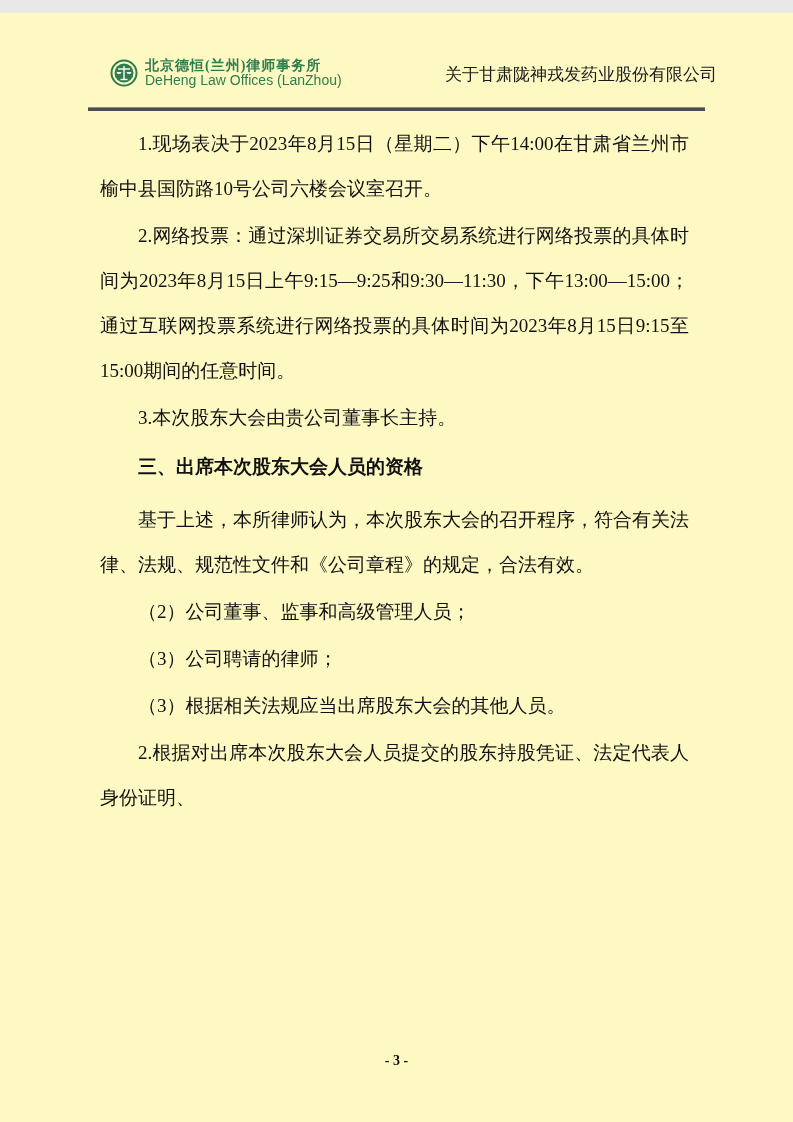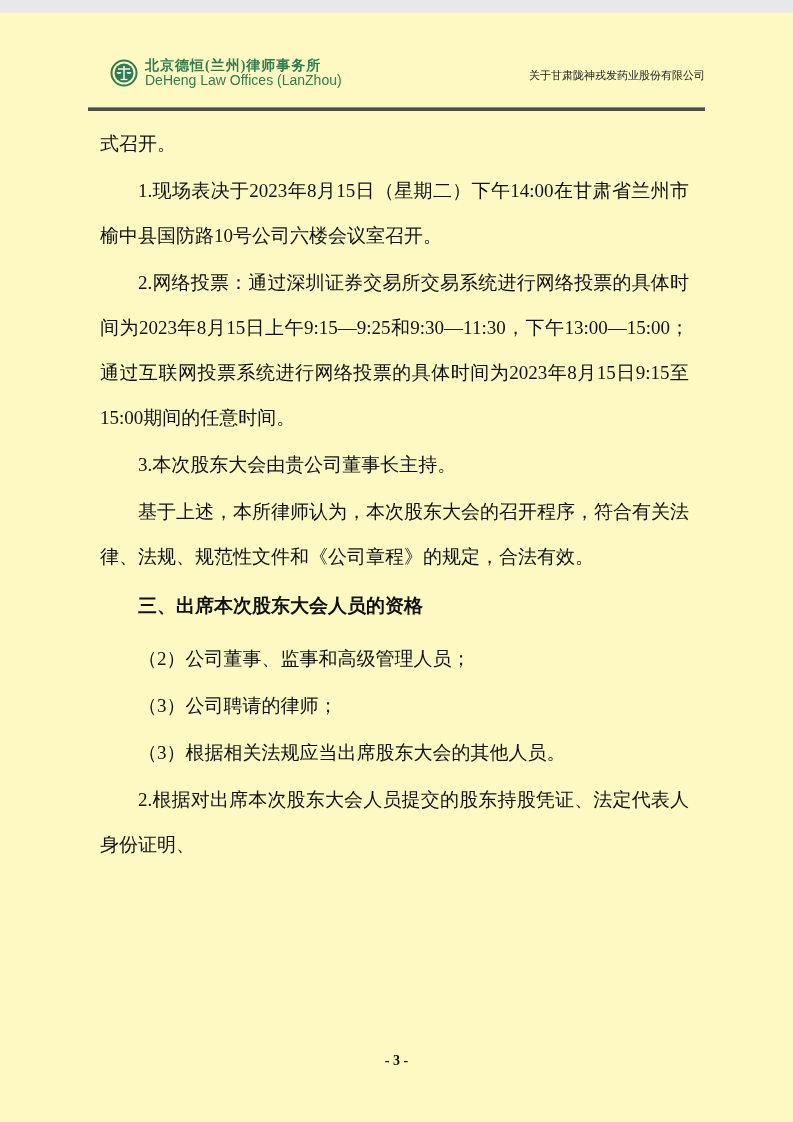--- a/index.html
+++ b/index.html
@@ -21,22 +21,22 @@
   .logo-names{display:flex;flex-direction:column;}
   .logo-cn{
     font-size:14px;font-weight:bold;color:#2e7d4e;
     letter-spacing:1px;line-height:17px;white-space:nowrap;
   }
   .logo-en{
     font-family:"Liberation Sans","DejaVu Sans",sans-serif;
     font-size:14px;color:#2e7d4e;line-height:13px;white-space:nowrap;
   }
   .doc-titles{
-    position:absolute;right:88px;top:52px;
-    text-align:right;font-size:11px;line-height:20px;color:#1a1a1a;
+    position:absolute;right:76px;top:52px;
+    text-align:right;font-size:17px;line-height:20px;color:#1a1a1a;
   }
   .header-rule{
     position:absolute;left:88px;right:88px;top:94px;height:3px;
     background:#4d4d4d;border-top:1px solid #8a8a8a;
   }
   
   .doc-body{
     position:absolute;left:100px;right:104px;top:108px;
     font-size:19px;line-height:45px;
     text-align:justify;text-justify:inter-ideograph;
@@ -73,26 +73,25 @@
     </span>
   </div>
 
   <div class="doc-titles">
     <div>关于甘肃陇神戎发药业股份有限公司</div>
   </div>
 
   <div class="header-rule"></div>
 
   <div class="doc-body">
-    <p class="plain">式召开。</p>
     <p class="indent">1.现场表决于2023年8月15日（星期二）下午14:00在甘肃省兰州市榆中县国防路10号公司六楼会议室召开。</p>
     <p class="indent">2.网络投票：通过深圳证券交易所交易系统进行网络投票的具体时间为2023年8月15日上午9:15—9:25和9:30—11:30，下午13:00—15:00；通过互联网投票系统进行网络投票的具体时间为2023年8月15日9:15至15:00期间的任意时间。</p>
     <p class="indent">3.本次股东大会由贵公司董事长主持。</p>
+    <p class="indent heading">三、出席本次股东大会人员的资格</p>
     <p class="indent">基于上述，本所律师认为，本次股东大会的召开程序，符合有关法律、法规、规范性文件和《公司章程》的规定，合法有效。</p>
-    <p class="indent heading">三、出席本次股东大会人员的资格</p>
     <p class="indent">（2）公司董事、监事和高级管理人员；</p>
     <p class="indent">（3）公司聘请的律师；</p>
     <p class="indent">（3）根据相关法规应当出席股东大会的其他人员。</p>
     <p class="indent">2.根据对出席本次股东大会人员提交的股东持股凭证、法定代表人身份证明、</p>
   </div>
 
   <div class="page-footer">- 3 -</div>
 
 </div>
 

